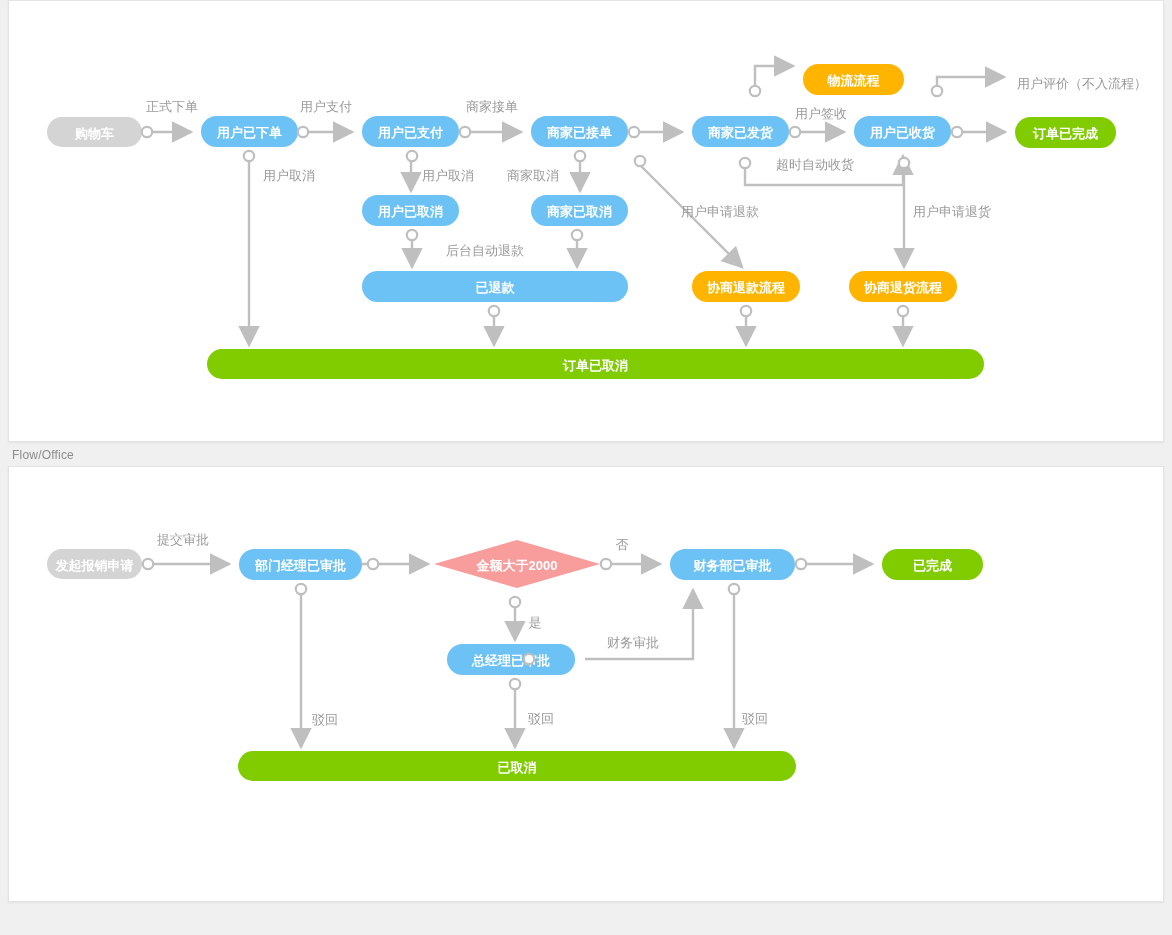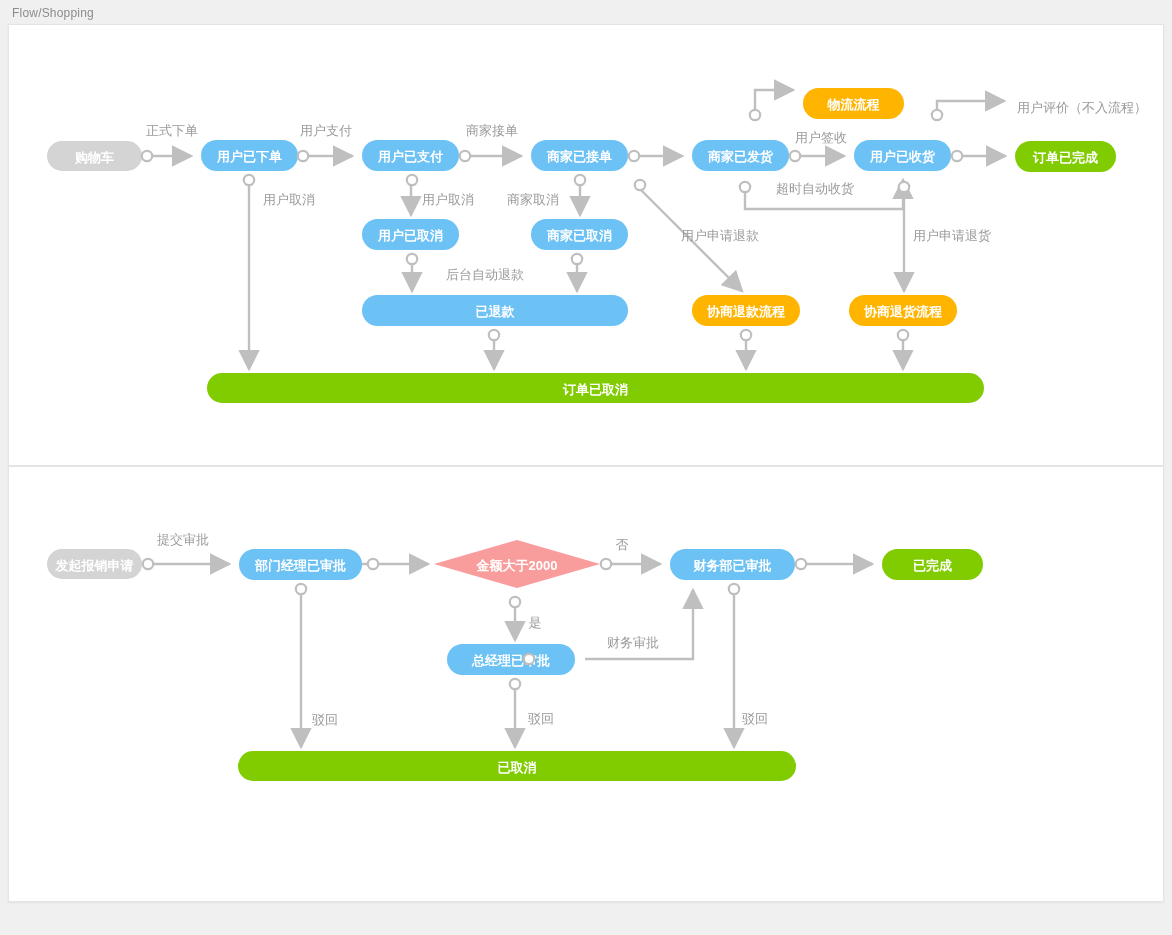--- a/index.html
+++ b/index.html
@@ -40,21 +40,20 @@
     font-size:13px;
     fill:#9a9a9a;
     text-anchor:middle;
     dominant-baseline:central;
   }
 </style>
 </head>
 <body>
 
 <div class="panel-wrap">
-  <div class="panel-label">Flow/Shopping</div>
   <div class="panel" id="panel-shopping">
     <svg width="1154" height="440" viewBox="0 -14 1154 440">
       <defs>
         <marker id="ah" markerWidth="9" markerHeight="9" refX="8" refY="4.5" orient="auto">
           <path d="M0,0 L9,4.5 L0,9 z" fill="#bfbfbf"></path>
         </marker>
       </defs>
 
       <g id="shop-edges" fill="none" stroke="#bfbfbf" stroke-width="2.4">
 
@@ -193,20 +192,21 @@
           <text x="524" y="160" class="edgeLabel">商家取消</text>
           <text x="476" y="235" class="edgeLabel">后台自动退款</text>
           <text x="711" y="196" class="edgeLabel">用户申请退款</text>
           <text x="943" y="196" class="edgeLabel">用户申请退货</text>
         </g>
     </svg>
   </div>
 </div>
 
 <div class="panel-wrap">
+  <div class="panel-label">Flow/Office</div>
   <div class="panel" id="panel-office">
     <svg width="1154" height="434" viewBox="0 494 1154 434">
       <g id="office-edges" fill="none" stroke="#bfbfbf" stroke-width="2.4">
 
         <path d="M133,591 L220,591" marker-end="url(#ah)"></path>
 
         <path d="M353,591 L419,591" marker-end="url(#ah)"></path>
 
         <path d="M591,591 L651,591" marker-end="url(#ah)"></path>
 

